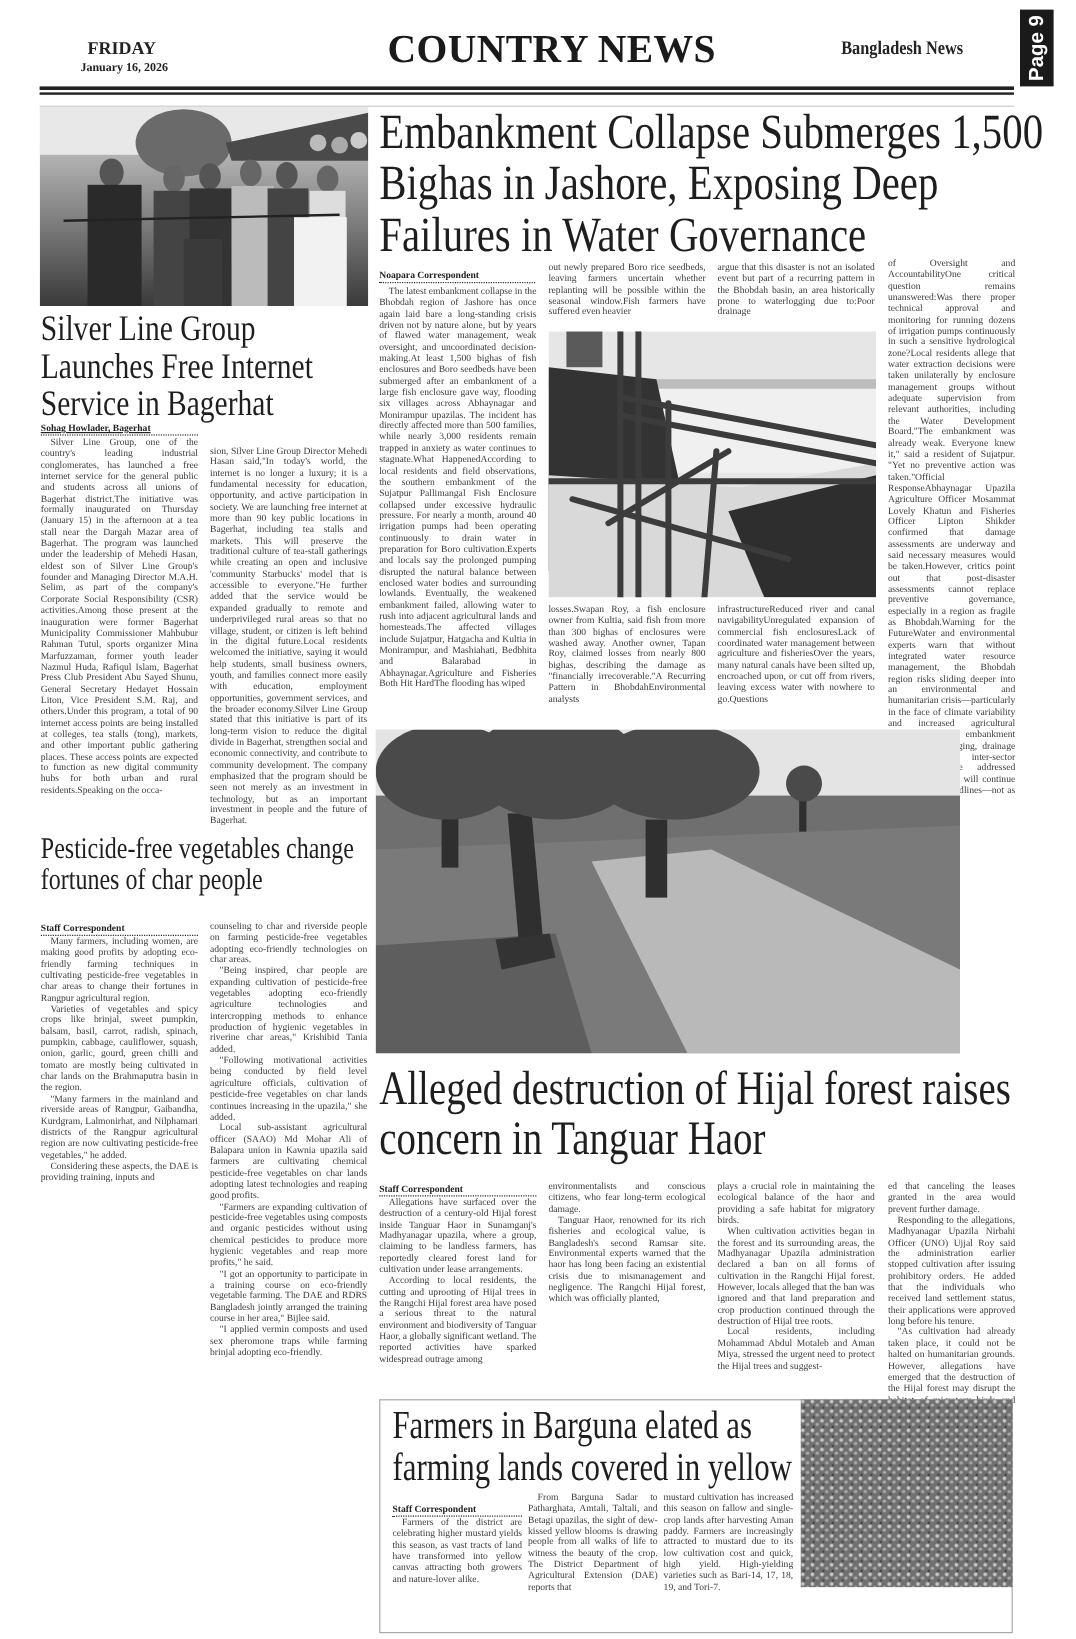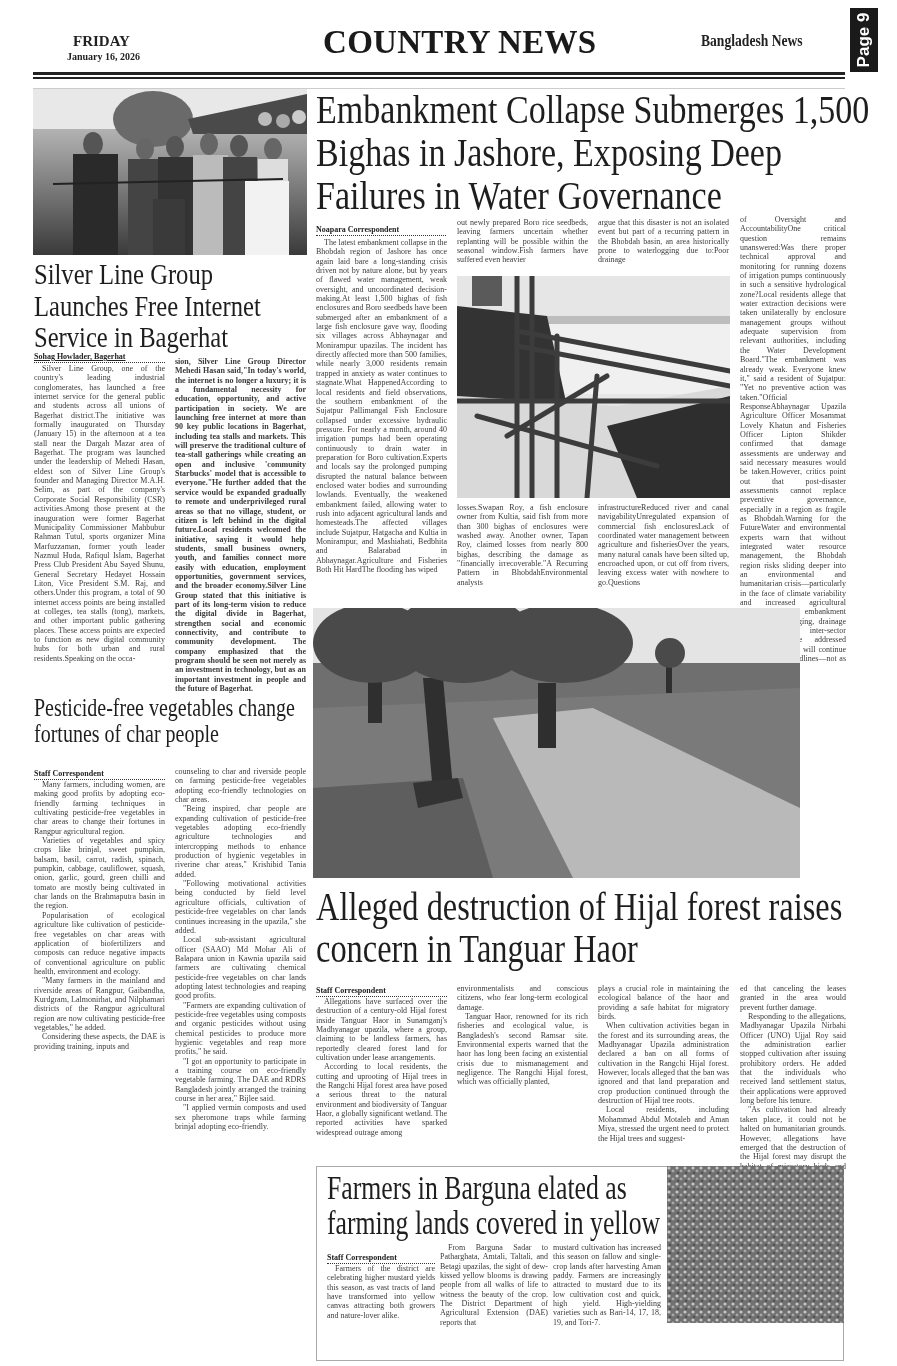--- a/index.html
+++ b/index.html
@@ -82,21 +82,21 @@
     <line x1="20" y1="95" x2="250" y2="90" stroke="#222" stroke-width="2"></line>
     <rect x="212" y="92" width="44" height="74" fill="#f2f2f2"></rect>
     <rect x="120" y="110" width="32" height="56" fill="#3a3a3a"></rect>
   </svg>
 </div>
 <div class="headline h-silver">Silver Line Group Launches Free Internet Service in Bagerhat</div>
 <div class="byline" style="left:34px;top:352px;width:131px;text-decoration:underline;">Sohag Howlader, Bagerhat</div>
 <div class="col" style="left:34px;top:364px;width:131px;">
     <p>Silver Line Group, one of the country's leading industrial conglomerates, has launched a free internet service for the general public and students across all unions of Bagerhat district.The initiative was formally inaugurated on Thursday (January 15) in the afternoon at a tea stall near the Dargah Mazar area of Bagerhat. The program was launched under the leadership of Mehedi Hasan, eldest son of Silver Line Group's founder and Managing Director M.A.H. Selim, as part of the company's Corporate Social Responsibility (CSR) activities.Among those present at the inauguration were former Bagerhat Municipality Commissioner Mahbubur Rahman Tutul, sports organizer Mina Marfuzzaman, former youth leader Nazmul Huda, Rafiqul Islam, Bagerhat Press Club President Abu Sayed Shunu, General Secretary Hedayet Hossain Liton, Vice President S.M. Raj, and others.Under this program, a total of 90 internet access points are being installed at colleges, tea stalls (tong), markets, and other important public gathering places. These access points are expected to function as new digital community hubs for both urban and rural residents.Speaking on the occa-</p>
   </div>
-<div class="col" style="left:175px;top:357px;width:131px;font-weight:bold;">
+<div class="col" style="left:175px;top:371px;width:131px;">
     <p style="text-indent:0">sion, Silver Line Group Director Mehedi Hasan said,"In today's world, the internet is no longer a luxury; it is a fundamental necessity for education, opportunity, and active participation in society. We are launching free internet at more than 90 key public locations in Bagerhat, including tea stalls and markets. This will preserve the traditional culture of tea-stall gatherings while creating an open and inclusive 'community Starbucks' model that is accessible to everyone."He further added that the service would be expanded gradually to remote and underprivileged rural areas so that no village, student, or citizen is left behind in the digital future.Local residents welcomed the initiative, saying it would help students, small business owners, youth, and families connect more easily with education, employment opportunities, government services, and the broader economy.Silver Line Group stated that this initiative is part of its long-term vision to reduce the digital divide in Bagerhat, strengthen social and economic connectivity, and contribute to community development. The company emphasized that the program should be seen not merely as an investment in technology, but as an important investment in people and the future of Bagerhat.</p>
   </div>
 
 <div class="headline h-embank">Embankment Collapse Submerges 1,500 Bighas in Jashore, Exposing Deep Failures in Water Governance</div>
 <div class="byline" style="left:316px;top:225px;width:130px;">Noapara Correspondent</div>
 <div class="col" style="left:316px;top:238px;width:131px;">
     <p>The latest embankment collapse in the Bhobdah region of Jashore has once again laid bare a long-standing crisis driven not by nature alone, but by years of flawed water management, weak oversight, and uncoordinated decision-making.At least 1,500 bighas of fish enclosures and Boro seedbeds have been submerged after an embankment of a large fish enclosure gave way, flooding six villages across Abhaynagar and Monirampur upazilas. The incident has directly affected more than 500 families, while nearly 3,000 residents remain trapped in anxiety as water continues to stagnate.What HappenedAccording to local residents and field observations, the southern embankment of the Sujatpur Pallimangal Fish Enclosure collapsed under excessive hydraulic pressure. For nearly a month, around 40 irrigation pumps had been operating continuously to drain water in preparation for Boro cultivation.Experts and locals say the prolonged pumping disrupted the natural balance between enclosed water bodies and surrounding lowlands. Eventually, the weakened embankment failed, allowing water to rush into adjacent agricultural lands and homesteads.The affected villages include Sujatpur, Hatgacha and Kultia in Monirampur, and Mashiahati, Bedbhita and Balarabad in Abhaynagar.Agriculture and Fisheries Both Hit HardThe flooding has wiped</p>
   </div>
 <div class="col" style="left:457px;top:218px;width:131px;">
     <p style="text-indent:0">out newly prepared Boro rice seedbeds, leaving farmers uncertain whether replanting will be possible within the seasonal window.Fish farmers have suffered even heavier</p>
@@ -158,21 +158,20 @@
     </g>
     <polygon points="100,175 145,170 150,190 105,200" fill="#333"></polygon>
   </svg>
 </div>
 
 <div class="headline h-pest">Pesticide-free vegetables change fortunes of char people</div>
 <div class="byline" style="left:34px;top:769px;width:131px;">Staff Correspondent</div>
 <div class="col" style="left:34px;top:780px;width:131px;">
   <p>Many farmers, including women, are making good profits by adopting eco-friendly farming techniques in cultivating pesticide-free vegetables in char areas to change their fortunes in Rangpur agricultural region.</p>
   <p>Varieties of vegetables and spicy crops like brinjal, sweet pumpkin, balsam, basil, carrot, radish, spinach, pumpkin, cabbage, cauliflower, squash, onion, garlic, gourd, green chilli and tomato are mostly being cultivated in char lands on the Brahmaputra basin in the region.</p>
-  <p>Popularisation of ecological agriculture like cultivation of pesticide-free vegetables on char areas with application of biofertilizers and composts can reduce negative impacts of conventional agriculture on public health, environment and ecology.</p>
   <p>"Many farmers in the mainland and riverside areas of Rangpur, Gaibandha, Kurdgram, Lalmonirhat, and Nilphamari districts of the Rangpur agricultural region are now cultivating pesticide-free vegetables," he added.</p>
   <p>Considering these aspects, the DAE is providing training, inputs and</p>
 </div>
 <div class="col" style="left:175px;top:767px;width:131px;">
   <p style="text-indent:0">counseling to char and riverside people on farming pesticide-free vegetables adopting eco-friendly technologies on char areas.</p>
   <p>"Being inspired, char people are expanding cultivation of pesticide-free vegetables adopting eco-friendly agriculture technologies and intercropping methods to enhance production of hygienic vegetables in riverine char areas," Krishibid Tania added.</p>
   <p>"Following motivational activities being conducted by field level agriculture officials, cultivation of pesticide-free vegetables on char lands continues increasing in the upazila," she added.</p>
   <p>Local sub-assistant agricultural officer (SAAO) Md Mohar Ali of Balapara union in Kawnia upazila said farmers are cultivating chemical pesticide-free vegetables on char lands adopting latest technologies and reaping good profits.</p>
   <p>"Farmers are expanding cultivation of pesticide-free vegetables using composts and organic pesticides without using chemical pesticides to produce more hygienic vegetables and reap more profits," he said.</p>
   <p>"I got an opportunity to participate in a training course on eco-friendly vegetable farming. The DAE and RDRS Bangladesh jointly arranged the training course in her area," Bijlee said.</p>

